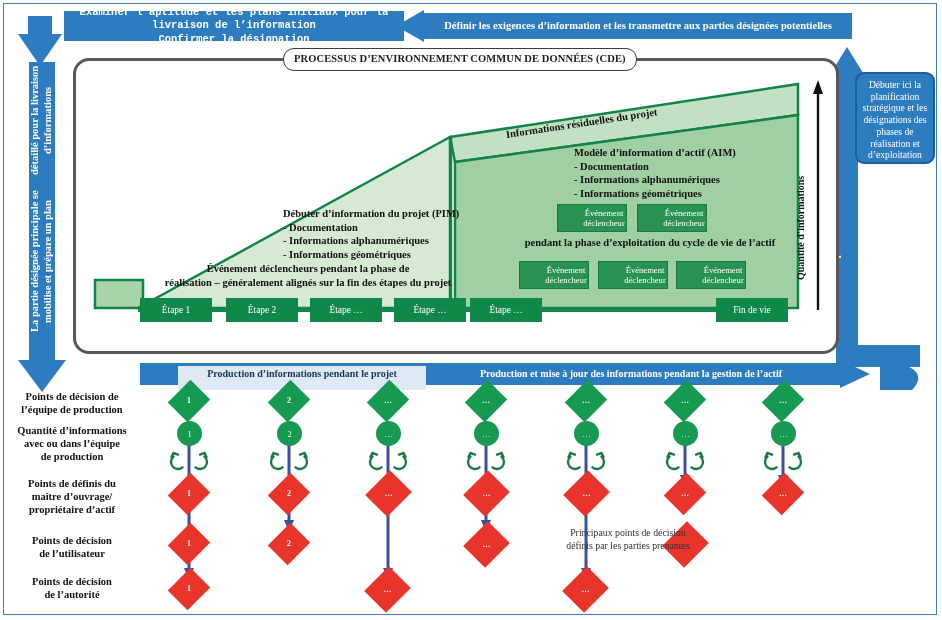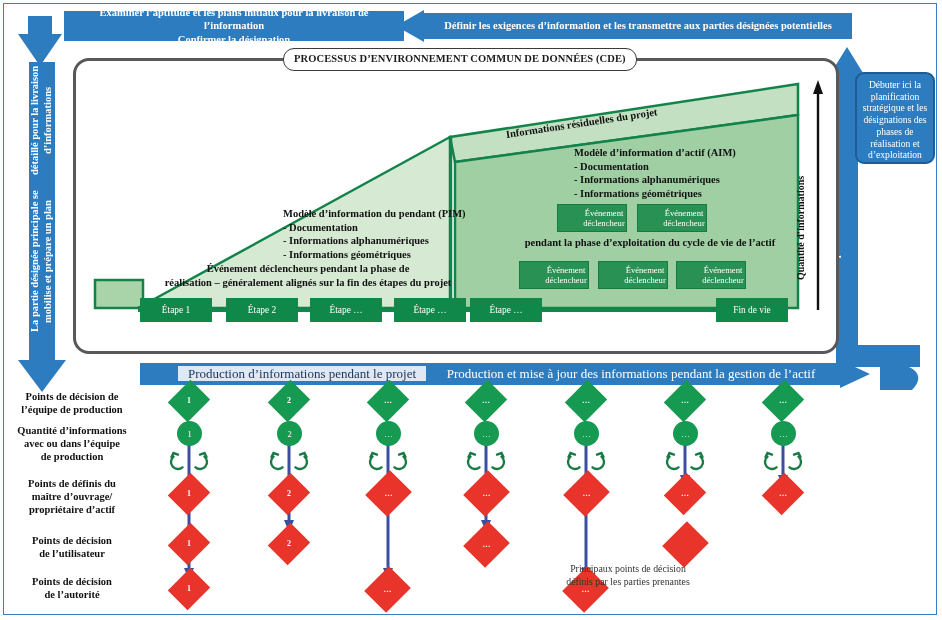--- a/index.html
+++ b/index.html
@@ -5,21 +5,21 @@
   html,body{margin:0;padding:0;background:#fff;}
   body{font-family:"Liberation Serif", serif;}
   #root{position:relative;width:942px;height:620px;overflow:hidden;background:#fff;}
   .abs{position:absolute;}
   .frame{position:absolute;left:3px;top:3px;width:934px;height:612px;border:1.5px solid #3b7bbf;box-sizing:border-box;}
 
   
   .banner{position:absolute;color:#fff;font-weight:bold;font-size:10.5px;line-height:1.25;
           text-align:center;display:flex;align-items:center;justify-content:center;
           background:#2e7cc0;box-sizing:border-box;padding:2px 6px;}
-  .banner-left{left:64px;top:11px;width:340px;height:30px;}
+  .banner-left{left:64px;top:11px;width:340px;height:30px;font-family:Liberation Mono, monospace;}
   .banner-right{left:424px;top:13px;width:428px;height:26px;}
   .arrowhead-left{position:absolute;left:396px;top:10px;width:0;height:0;
         border-top:16px solid transparent;border-bottom:16px solid transparent;border-right:28px solid #2e7cc0;}
   .arrowhead-right{position:absolute;left:398px;top:12px;width:0;height:0;
         border-top:14px solid transparent;border-bottom:14px solid transparent;border-right:26px solid #2e7cc0;}
 
   
   .vbar{position:absolute;background:#2e7cc0;}
   .vlabel{position:absolute;color:#fff;font-weight:bold;font-size:10.5px;line-height:1.2;
       text-align:center;writing-mode:vertical-rl;transform:rotate(180deg);
@@ -38,37 +38,37 @@
 
   .evbox{position:absolute;background:#2a9155;border:1.4px solid #157a43;color:#fff;
       font-size:8.6px;font-weight:normal;line-height:1.2;text-align:center;
       display:flex;align-items:center;justify-content:center;box-sizing:border-box;padding-left:24px;}
 
   .stagebox{position:absolute;background:#10884a;color:#fff;font-size:9.4px;
       display:flex;align-items:center;justify-content:center;height:24px;box-sizing:border-box;}
 
   .qaxis-label{position:absolute;font-size:10px;font-weight:bold;color:#111;
       writing-mode:vertical-rl;transform:rotate(180deg);}
-  .pbar-label{position:absolute;height:15px;line-height:16px;color:#fff;font-weight:normal;
-      font-size:13px;text-align:center;white-space:nowrap;}
+  .pbar-label{position:absolute;height:24px;line-height:16px;color:#fff;font-weight:bold;
+      font-size:10px;text-align:center;white-space:nowrap;}
   .pbar-label.lit{background:#dfe9f5;color:#16355c;}
 
   
   .rowlabel{position:absolute;font-size:10.5px;font-weight:bold;color:#111;line-height:1.25;text-align:center;}
 
   
   .diamond{position:absolute;display:flex;align-items:center;justify-content:center;
       color:#fff;font-size:8px;font-weight:bold;}
   .diamond i{display:block;position:absolute;inset:0;transform:rotate(45deg);}
   .dlabel{position:relative;z-index:2;font-style:normal;line-height:1;}
   .circ{position:absolute;border-radius:50%;background:#169a52;color:#fff;
       font-size:8.5px;display:flex;align-items:center;justify-content:center;}
   .callout{position:absolute;background:#2e7cc0;border:2px solid #1d5c96;border-radius:9px;
       color:#fff;font-size:9.6px;line-height:1.22;text-align:center;padding:5px 4px;box-sizing:border-box;}
-  .note{position:absolute;font-size:9.8px;color:#333;text-align:center;line-height:1.3;margin-top:36px;}
+  .note{position:absolute;font-size:9.8px;color:#333;text-align:center;line-height:1.3;}
 </style>
 </head>
 <body>
 
 <div id="root">
   <div class="frame"></div>
 
   <div class="abs arrowhead-left"></div>
   <div class="banner banner-left">
     <div>
@@ -116,21 +116,21 @@
     <line x1="378" y1="79" x2="378" y2="250" stroke="#12834a" stroke-width="2.5"></line>
 
     <line x1="745" y1="252" x2="745" y2="32" stroke="#111" stroke-width="2.4"></line>
     <path d="M745 22 L740 36 L750 36 Z" fill="#111"></path>
   </svg>
 
   <div class="qaxis-label" style="left:795px;top:150px;height:130px;">Quantité d’informations</div>
 
 
   <div class="gtxt" style="left:283px;top:207px;width:230px;">
-    <div>Modèle d’information du pendant (PIM)</div>
+    <div>Débuter d’information du projet (PIM)</div>
     <div>- Documentation</div>
     <div>- Informations alphanumériques</div>
     <div>- Informations géométriques</div>
   </div>
 
   <div class="gtxt center" style="left:158px;top:262px;width:300px;">
     <div>Événement déclencheurs pendant la phase de</div>
     <div>réalisation – généralement alignés sur la fin des étapes du projet</div>
   </div>
 

